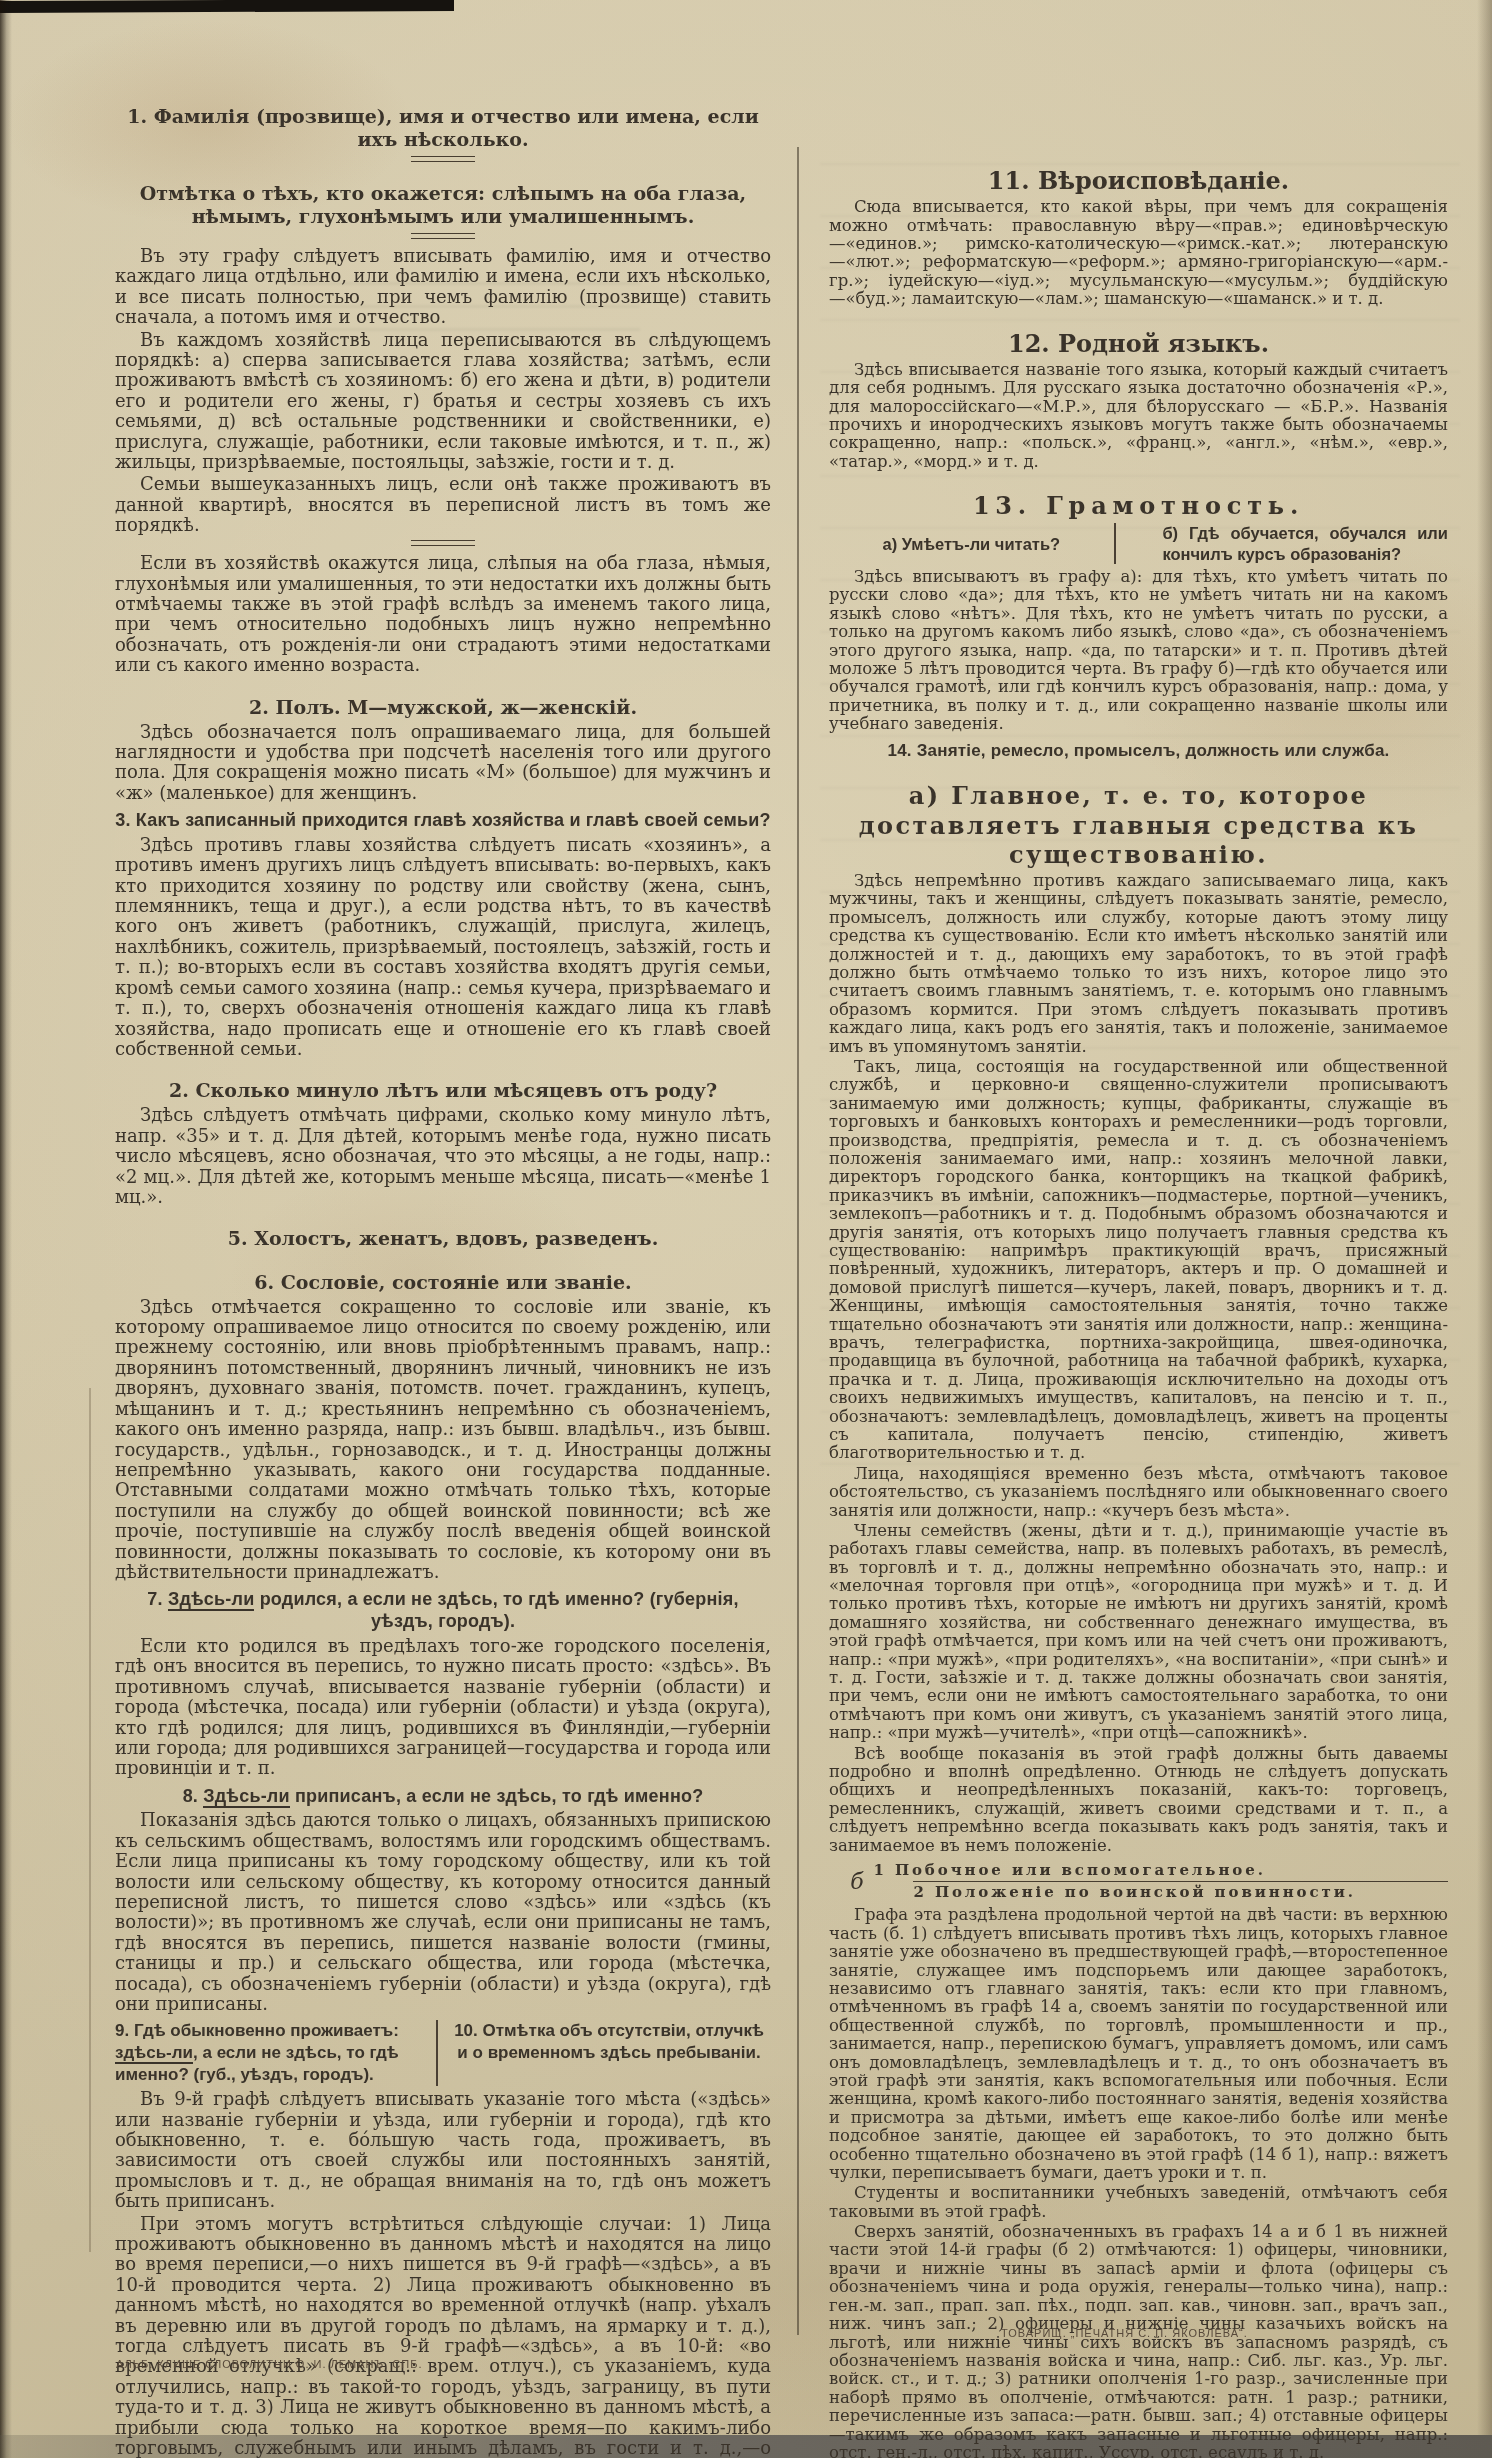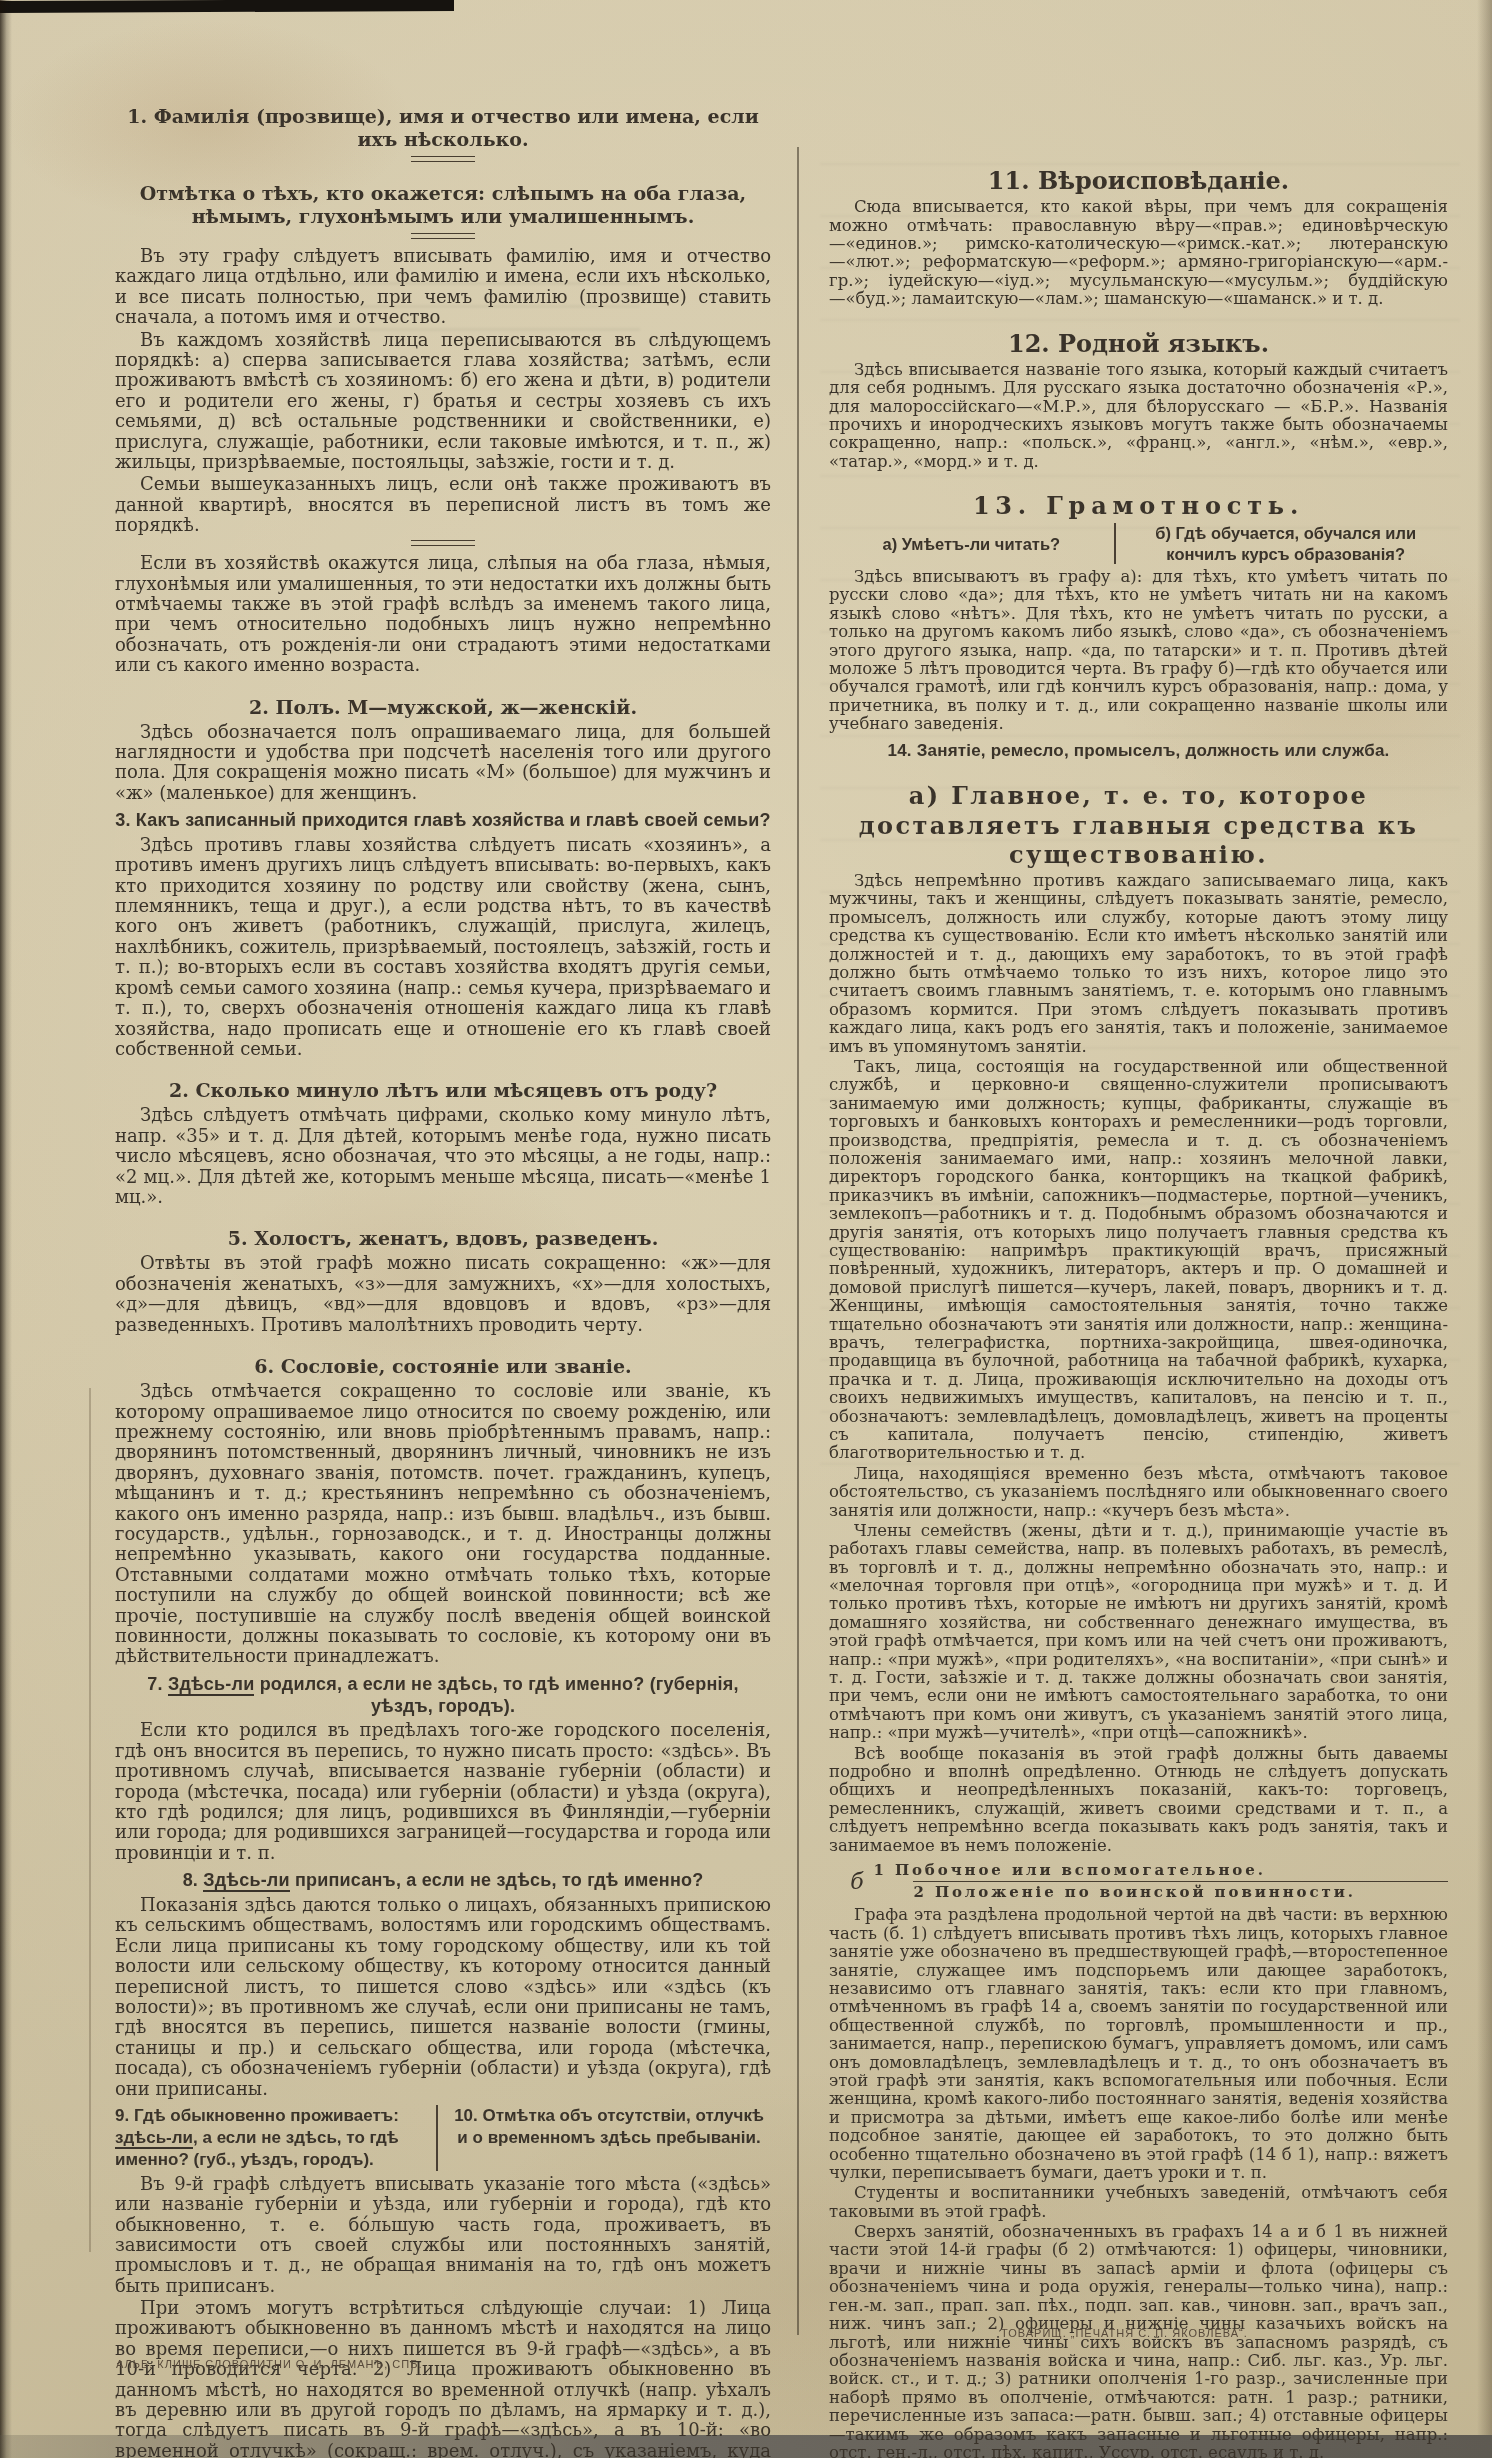--- a/index.html
+++ b/index.html
@@ -60,21 +60,21 @@
   .u2 { border-bottom:2.9px double #3a332a; }
 
   .h910 { display:flex; margin:5.8px 0 2.9px 0; font-family:"Liberation Sans", sans-serif; font-weight:bold; font-size:17px; line-height:22px; text-align:left; text-indent:0;justify-content:flex-end; }
   .h910 .cell9 { width:49%; padding-right:8.7px; box-sizing:border-box; }
   .h910 .vdiv { width:1.9px; background:#4a4034; }
   .h910 .cell10 { flex:1; padding-left:8.7px; text-align:center; }
 
   .h13ab { display:flex; align-items:stretch; margin:1.9px 0 3.9px 0; font-family:"Liberation Sans", sans-serif; font-weight:bold; font-size:16.5px; line-height:20.4px; text-indent:0; }
   .h13ab .cella { width:46%; display:flex; align-items:center; justify-content:center; text-align:left; padding:1.9px 5.8px; box-sizing:border-box; }
   .h13ab .vdiv { width:1.9px; background:#4a4034; }
-  .h13ab .cellb { flex:1; text-align:center; padding:0 0 0 7.8px; }
+  .h13ab .cellb { flex:1; padding:0 0 0 7.8px;margin-left:39px; }
 
   .bblock { display:flex; align-items:center; margin:4.9px 0 2.9px 0; text-indent:0; }
   .bblock .blabel { font-size:22px; font-style:italic; padding:0 9.7px 0 21.3px; }
   .bblock .blines { flex:1; }
   .bline { font-weight:bold; letter-spacing:2.9px; font-size:15px; padding:1px 0 1.9px 0; text-align:left; text-indent:0; }
   .bline + .bline { border-top:1.6px solid #473d30;margin-left:40px; }
 
   .footer { position:absolute; font-family:"Liberation Sans", sans-serif; font-size:11px; letter-spacing:1px; color:#57493a; white-space:nowrap; }
   #footer-left { left:116px; top:2358px; }
   #footer-right { left:1001px; top:2327px; }
@@ -106,21 +106,20 @@
   <div class="hc serifh">2. Полъ. М—мужской, ж—женскій.</div>
   <p>Здѣсь обозначается полъ опрашиваемаго лица, для большей наглядности и удобства при подсчетѣ населенія того или другого пола. Для сокращенія можно писать «М» (большое) для мужчинъ и «ж» (маленькое) для женщинъ.</p>
 
   <div class="hc sansh">3. Какъ записанный приходится главѣ хозяйства и главѣ своей семьи?</div>
   <p>Здѣсь противъ главы хозяйства слѣдуетъ писать «хозяинъ», а противъ именъ другихъ лицъ слѣдуетъ вписывать: во-первыхъ, какъ кто приходится хозяину по родству или свойству (жена, сынъ, племянникъ, теща и друг.), а если родства нѣтъ, то въ качествѣ кого онъ живетъ (работникъ, служащій, прислуга, жилецъ, нахлѣбникъ, сожитель, призрѣваемый, постоялецъ, заѣзжій, гость и т. п.); во-вторыхъ если въ составъ хозяйства входятъ другія семьи, кромѣ семьи самого хозяина (напр.: семья кучера, призрѣваемаго и т. п.), то, сверхъ обозначенія отношенія каждаго лица къ главѣ хозяйства, надо прописать еще и отношеніе его къ главѣ своей собственной семьи.</p>
 
   <div class="hc serifh">2. Сколько минуло лѣтъ или мѣсяцевъ отъ роду?</div>
   <p>Здѣсь слѣдуетъ отмѣчать цифрами, сколько кому минуло лѣтъ, напр. «35» и т. д. Для дѣтей, которымъ менѣе года, нужно писать число мѣсяцевъ, ясно обозначая, что это мѣсяцы, а не годы, напр.: «2 мц.». Для дѣтей же, которымъ меньше мѣсяца, писать—«менѣе 1 мц.».</p>
 
   <div class="hc serifh">5. Холостъ, женатъ, вдовъ, разведенъ.</div>
-  <p>Отвѣты въ этой графѣ можно писать сокращенно: «ж»—для обозначенія женатыхъ, «з»—для замужнихъ, «х»—для холостыхъ, «д»—для дѣвицъ, «вд»—для вдовцовъ и вдовъ, «рз»—для разведенныхъ. Противъ малолѣтнихъ проводить черту.</p>
 
   <div class="hc serifh">6. Сословіе, состояніе или званіе.</div>
   <p>Здѣсь отмѣчается сокращенно то сословіе или званіе, къ которому опрашиваемое лицо относится по своему рожденію, или прежнему состоянію, или вновь пріобрѣтеннымъ правамъ, напр.: дворянинъ потомственный, дворянинъ личный, чиновникъ не изъ дворянъ, духовнаго званія, потомств. почет. гражданинъ, купецъ, мѣщанинъ и т. д.; крестьянинъ непремѣнно съ обозначеніемъ, какого онъ именно разряда, напр.: изъ бывш. владѣльч., изъ бывш. государств., удѣльн., горнозаводск., и т. д. Иностранцы должны непремѣнно указывать, какого они государства подданные. Отставными солдатами можно отмѣчать только тѣхъ, которые поступили на службу до общей воинской повинности; всѣ же прочіе, поступившіе на службу послѣ введенія общей воинской повинности, должны показывать то сословіе, къ которому они въ дѣйствительности принадлежатъ.</p>
 
   <div class="hc sansh"><span>7. </span><span class="u2">Здѣсь-ли</span><span> родился, а если не здѣсь, то гдѣ именно? (губернія, уѣздъ, городъ).</span></div>
   <p>Если кто родился въ предѣлахъ того-же городского поселенія, гдѣ онъ вносится въ перепись, то нужно писать просто: «здѣсь». Въ противномъ случаѣ, вписывается названіе губерніи (области) и города (мѣстечка, посада) или губерніи (области) и уѣзда (округа), кто гдѣ родился; для лицъ, родившихся въ Финляндіи,—губерніи или города; для родившихся заграницей—государства и города или провинціи и т. п.</p>
 
   <div class="hc sansh"><span>8. </span><span class="u2">Здѣсь-ли</span><span> приписанъ, а если не здѣсь, то гдѣ именно?</span></div>
   <p>Показанія здѣсь даются только о лицахъ, обязанныхъ припискою къ сельскимъ обществамъ, волостямъ или городскимъ обществамъ. Если лица приписаны къ тому городскому обществу, или къ той волости или сельскому обществу, къ которому относится данный переписной листъ, то пишется слово «здѣсь» или «здѣсь (къ волости)»; въ противномъ же случаѣ, если они приписаны не тамъ, гдѣ вносятся въ перепись, пишется названіе волости (гмины, станицы и пр.) и сельскаго общества, или города (мѣстечка, посада), съ обозначеніемъ губерніи (области) и уѣзда (округа), гдѣ они приписаны.</p>
 

